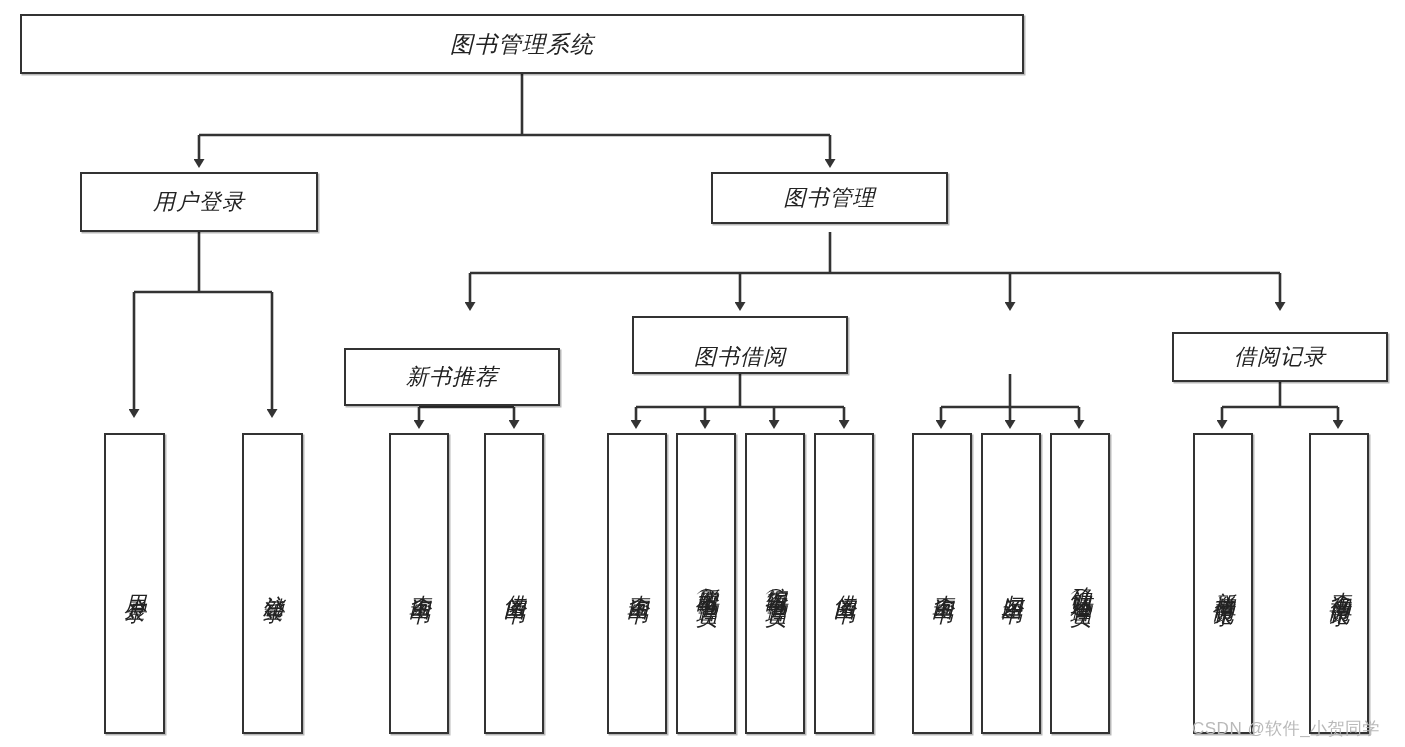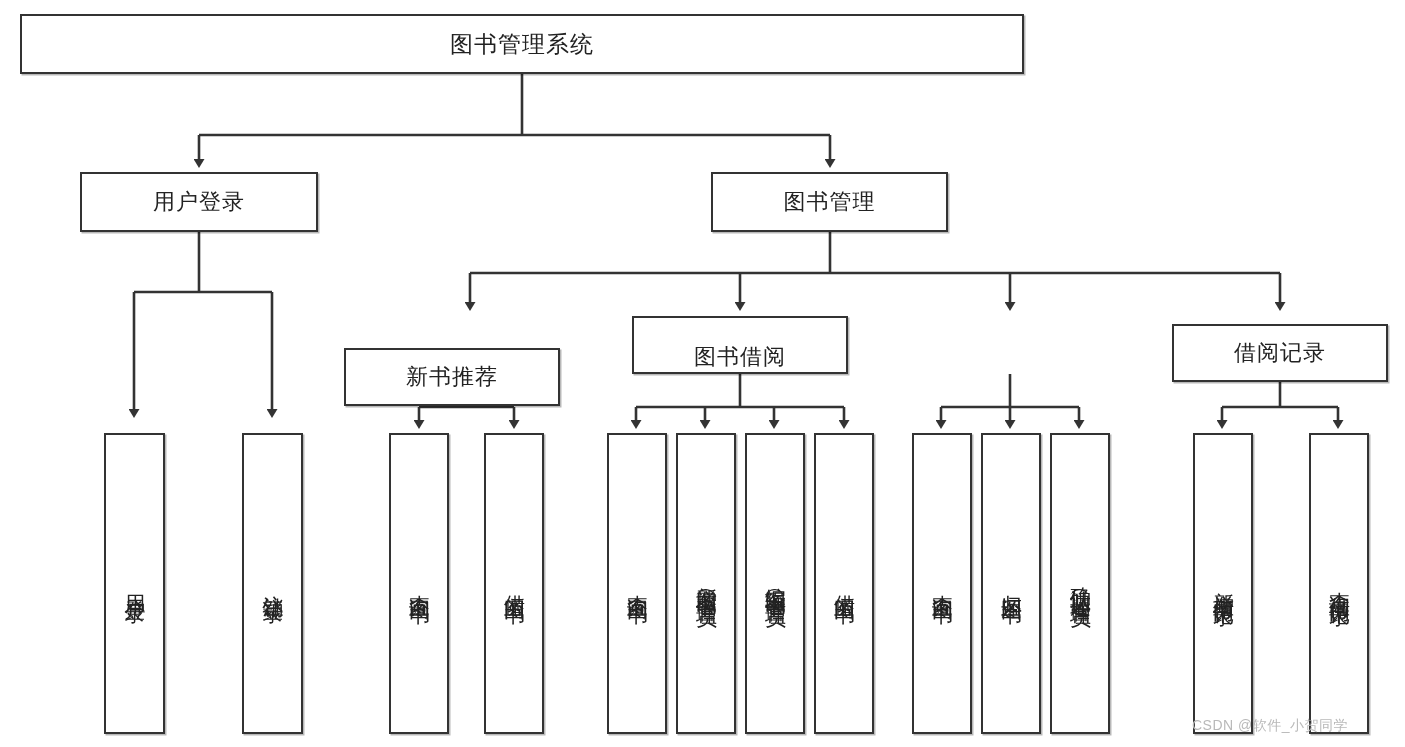--- a/index.html
+++ b/index.html
@@ -28,20 +28,21 @@
   .node {
     position: absolute;
     box-sizing: border-box;
     background: #ffffff;
     border: 2px solid #333333;
     box-shadow: 1.5px 1.5px 0 rgba(0,0,0,0.28);
     display: flex;
     align-items: center;
     justify-content: center;
     color: #222222;
+    font-style: italic;
   }
   .node.horiz {
     font-size: 22px;
     letter-spacing: 1px;
   }
   .node.root {
     font-size: 23px;
   }
   .node.vert {
     align-items: center;
@@ -52,21 +53,21 @@
     writing-mode: vertical-rl;
     text-orientation: upright;
     font-size: 21px;
     line-height: 1.18;
     letter-spacing: 3px;
     white-space: nowrap;
     text-align: center;
   }
   .watermark {
     position: absolute;
-    font-size: 14px;
+    font-size: 17px;
     color: #b9b9b9;
     white-space: nowrap;
     letter-spacing: 0.5px;
   }
 </style>
 </head>
 <body>
 
 <div id="canvas">
 
@@ -120,31 +121,31 @@
     </g>
   </svg>
 
   <div class="node horiz root" style="left:20px; top:14px; width:1004px; height:60px;">
     <span>图书管理系统</span>
   </div>
 
   <div class="node horiz" style="left:80px; top:172px; width:238px; height:60px;">
     <span>用户登录</span>
   </div>
-  <div class="node horiz" style="left:711px; top:172px; width:237px; height:60px;">
+  <div class="node horiz" style="left:711px; top:172px; width:237px; height:52px;">
     <span>图书管理</span>
   </div>
 
   <div class="node horiz" style="left:344px; top:316px; width:216px; height:58px;margin-top:32px;">
     <span>新书推荐</span>
   </div>
   <div class="node horiz" style="left:632px; top:316px; width:216px; height:58px;align-items:flex-end;">
     <span>图书借阅</span>
   </div>
-  <div class="node horiz" style="left:1172px; top:324px; width:216px; height:58px;">
+  <div class="node horiz" style="left:1172px; top:332px; width:216px; height:50px;">
     <span>借阅记录</span>
   </div>
 
   <div class="node vert" style="left:104px; top:433px; width:61px; height:301px;">
     <span class="vert-label">用户登录</span>
   </div>
   <div class="node vert" style="left:242px; top:433px; width:61px; height:301px;">
     <span class="vert-label">注销登录</span>
   </div>
 

